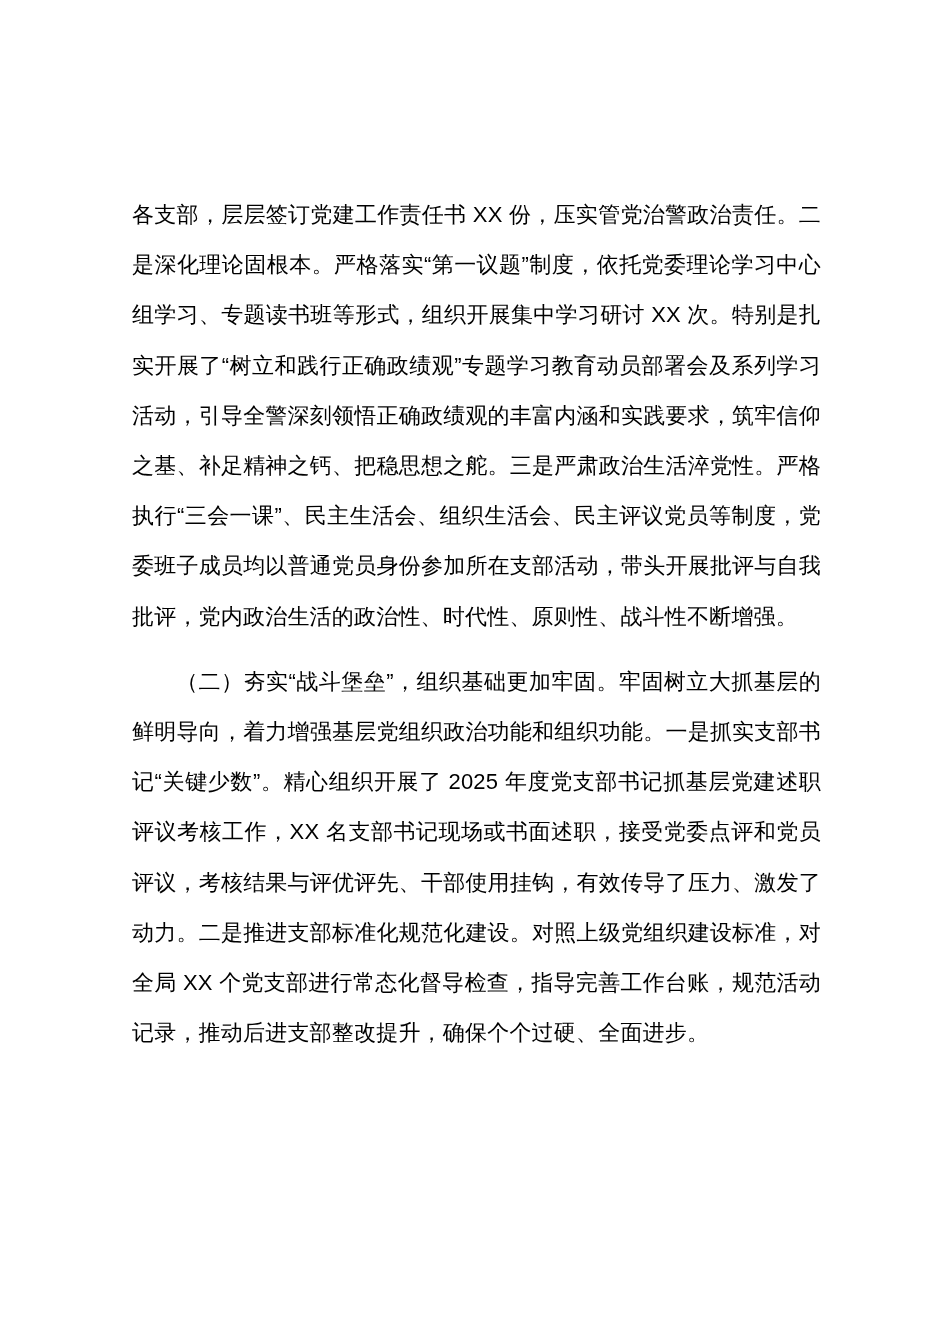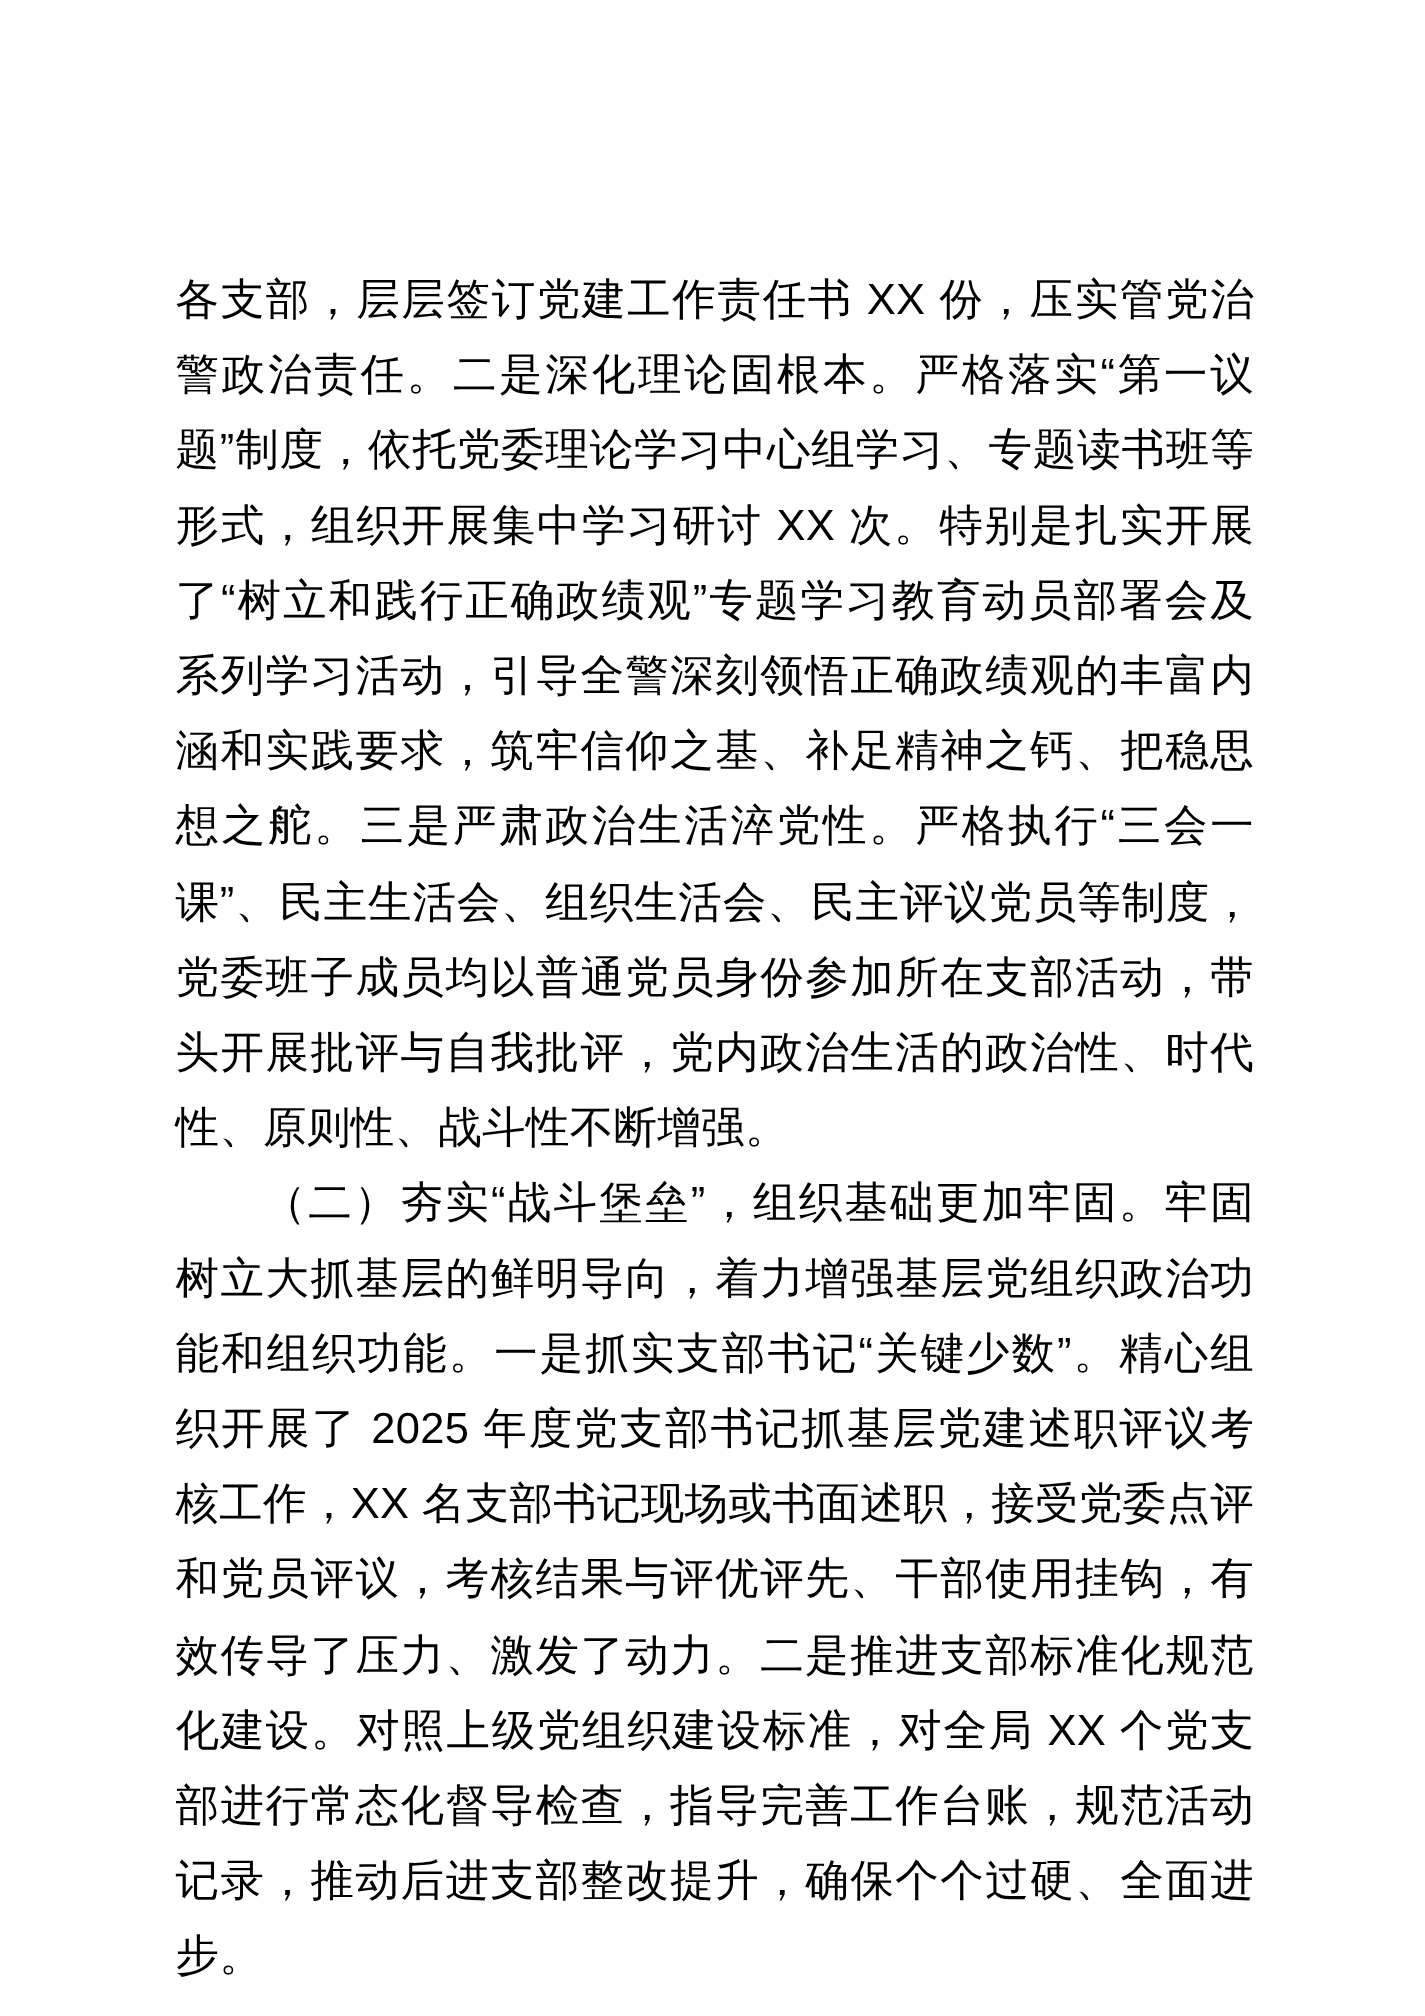--- a/index.html
+++ b/index.html
@@ -25,24 +25,24 @@
   }
 
   #doc-body {
     position: absolute;
     left: 117px;
     top: 175px;
     width: 719px;
   }
 
   .para {
-    margin: 0;
+    margin: 15px;
     padding: 0;
     color: #000000;
-    font-size: 29px;
+    font-size: 22px;
     line-height: 50.2px;
     letter-spacing: 0.2px;
     text-align: justify;
     text-justify: inter-character;
     text-align-last: left;
     font-weight: 400;
     -webkit-font-smoothing: antialiased;
   }
 
   .para.indent {

